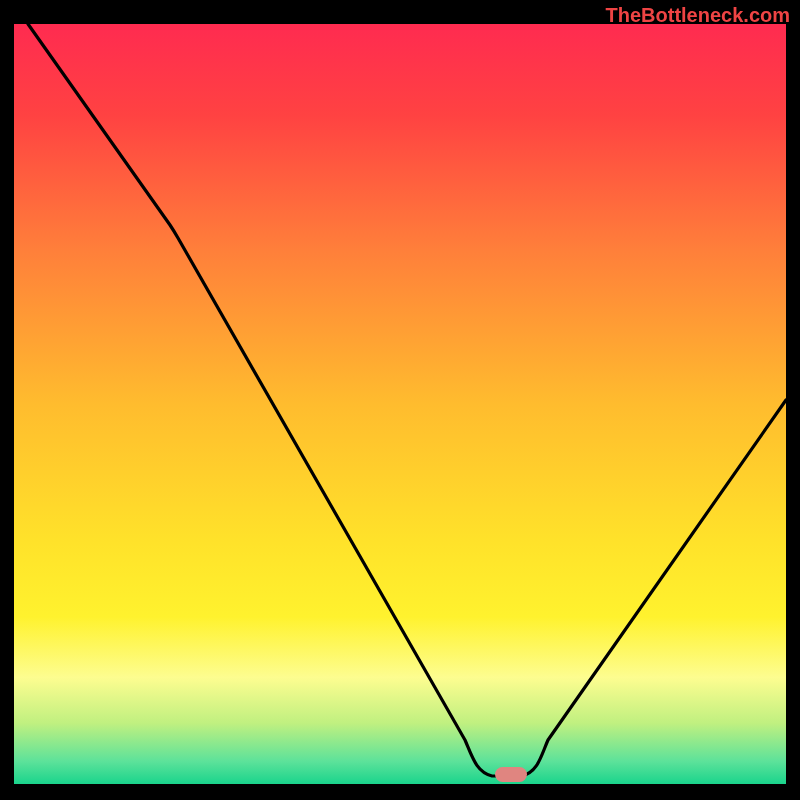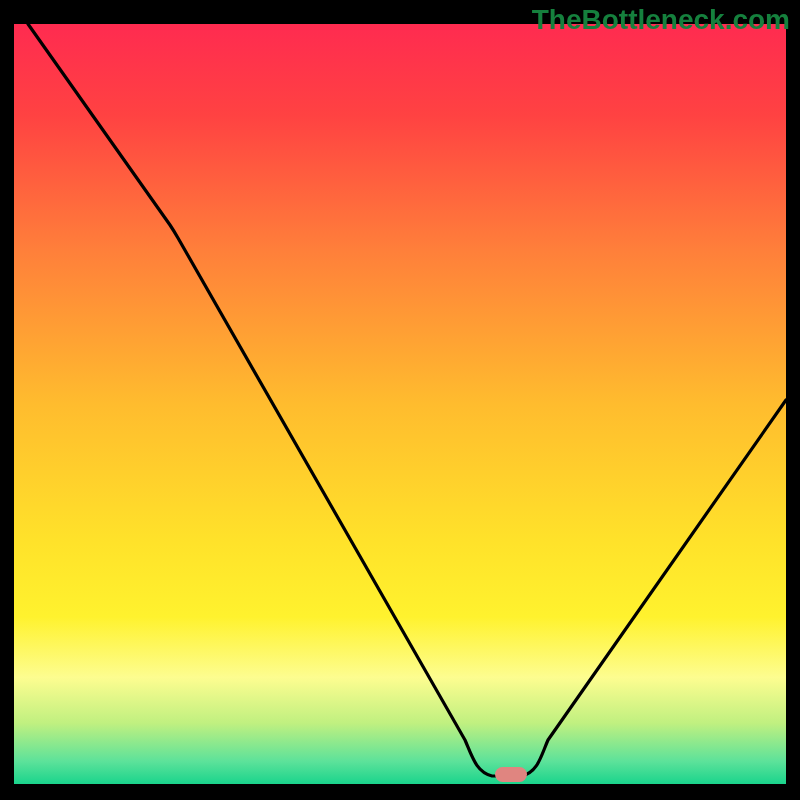--- a/index.html
+++ b/index.html
@@ -14,23 +14,23 @@
     position: absolute;
     top: 0;
     left: 0;
     width: 800px;
     height: 800px;
   }
   .watermark {
     position: absolute;
     top: 4px;
     right: 10px;
-    font-size: 28px;
+    font-size: 20px;
     font-weight: bold;
-    color: #15803d;
+    color: #ef4444;
     font-family: Arial, sans-serif;
     z-index: 10;
   }
   svg {
     display: block;
   }
 </style>
 </head>
 <body>
 

